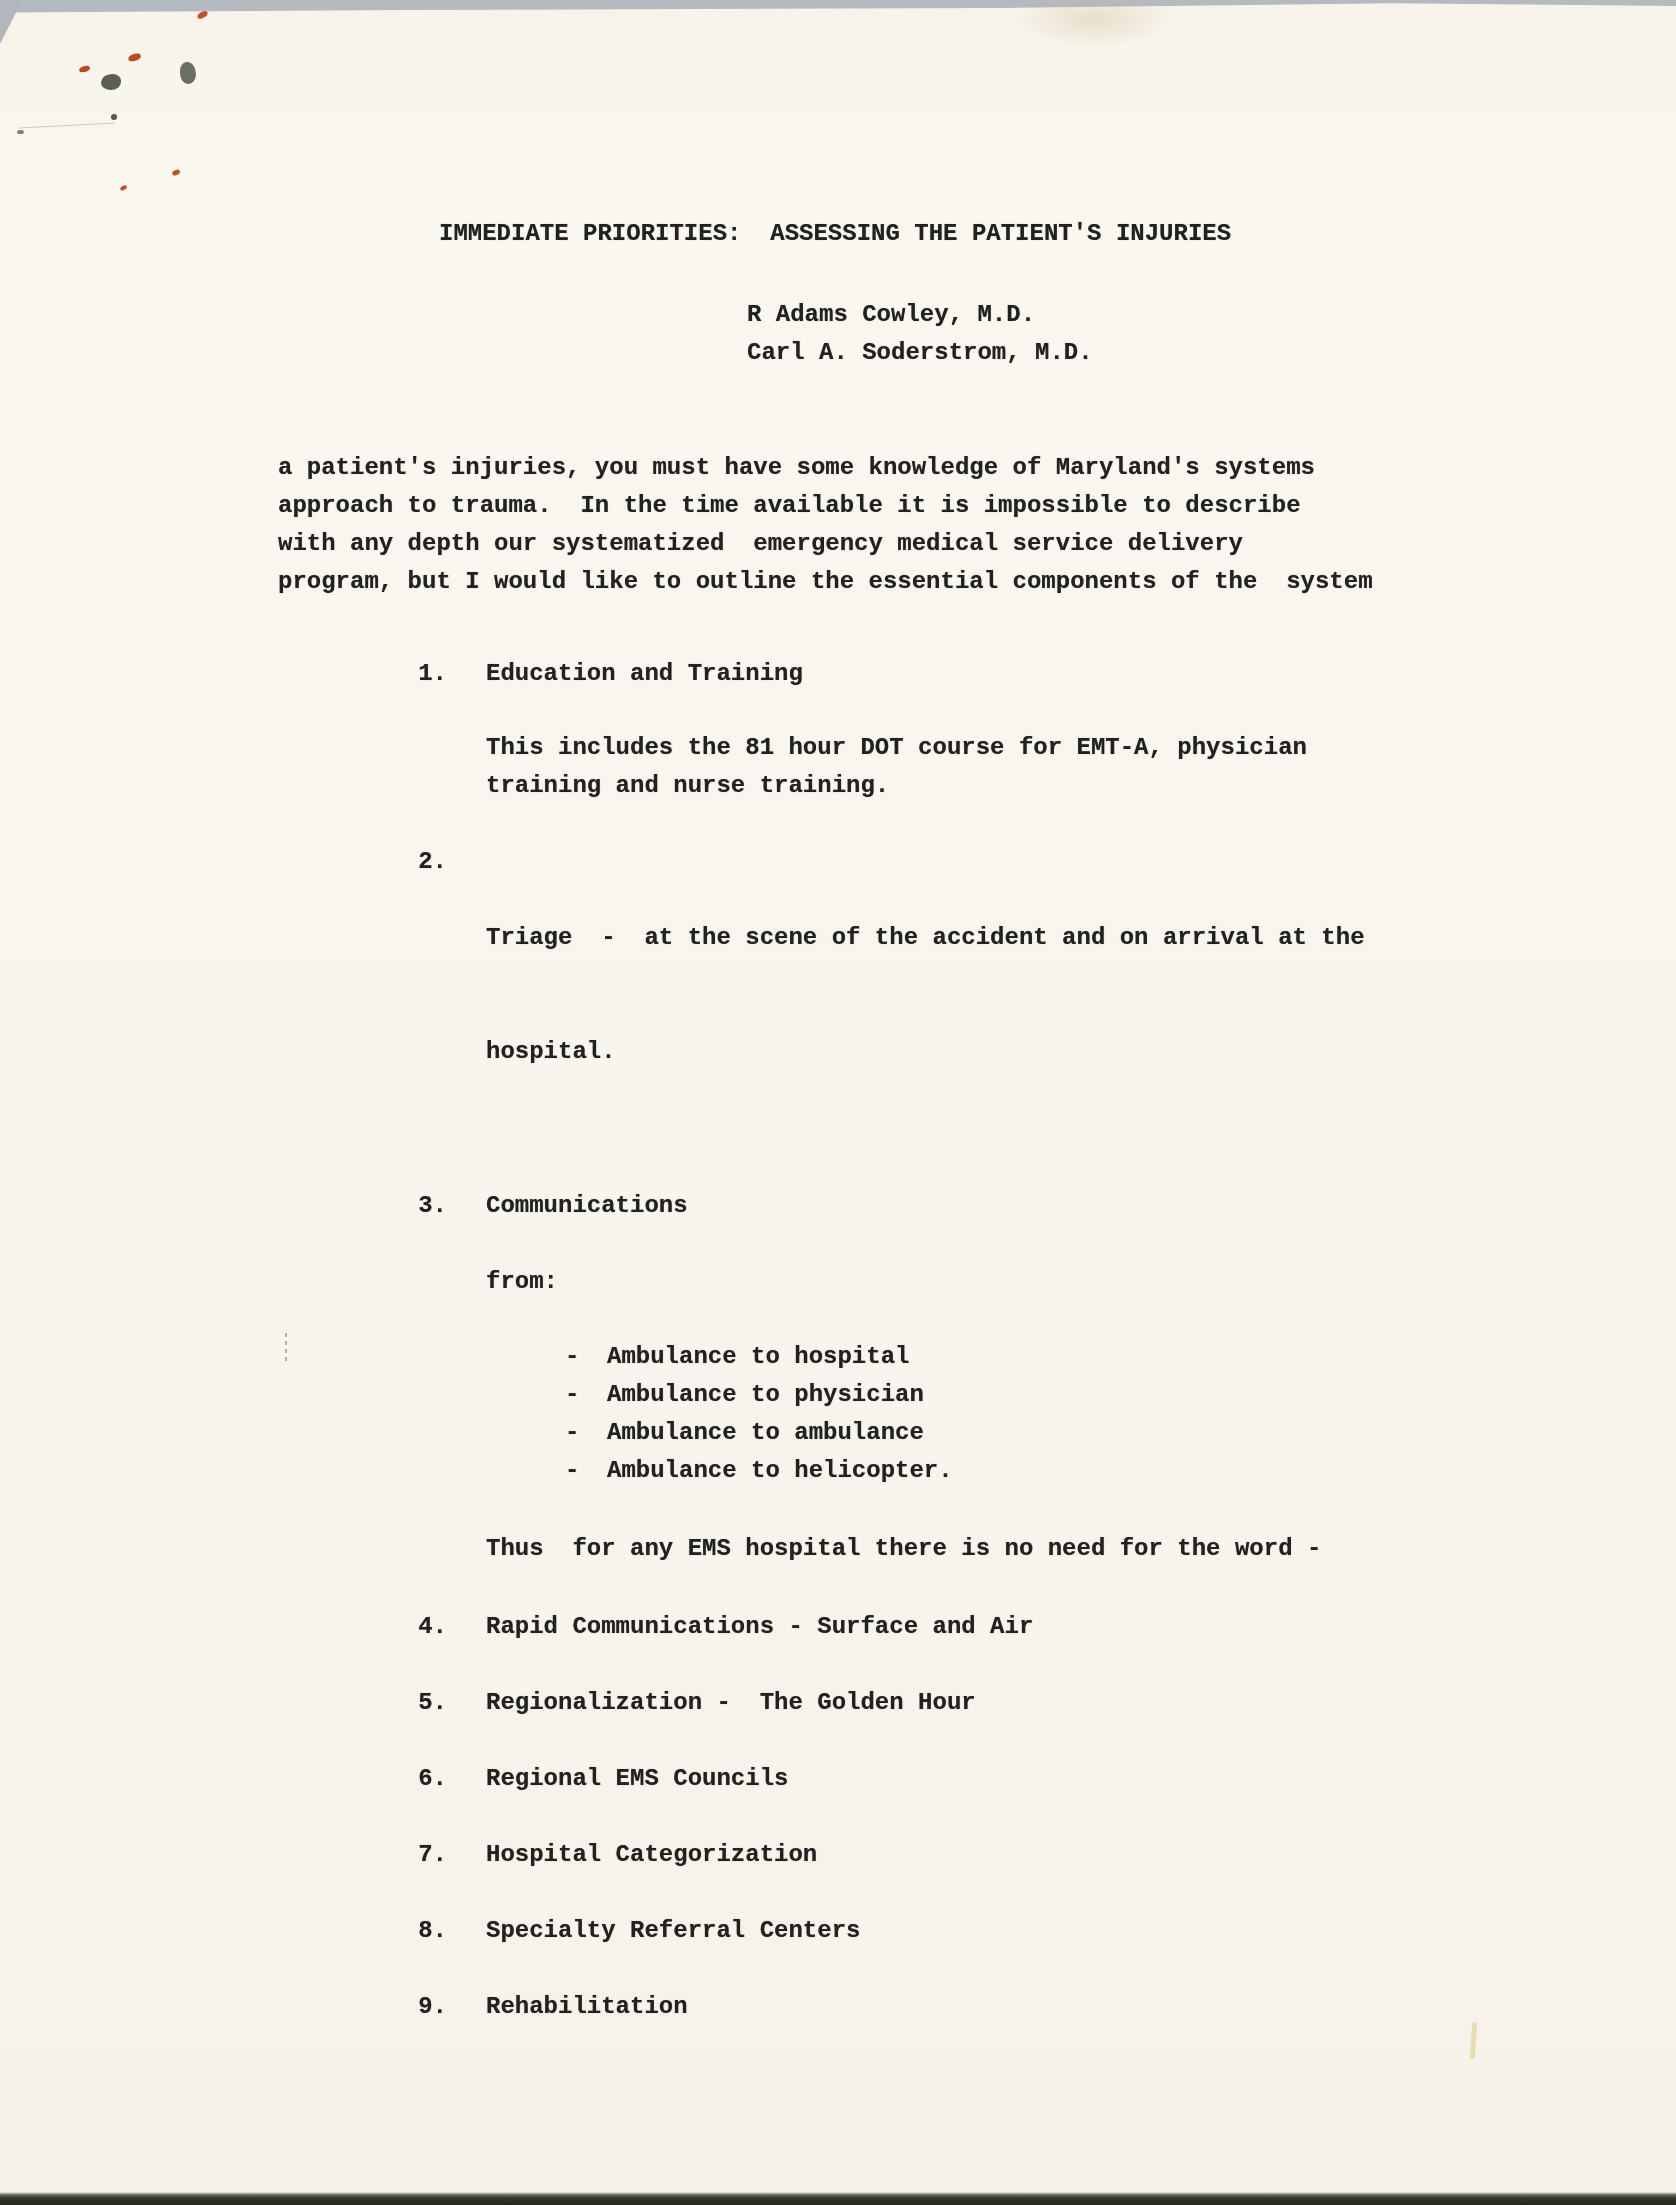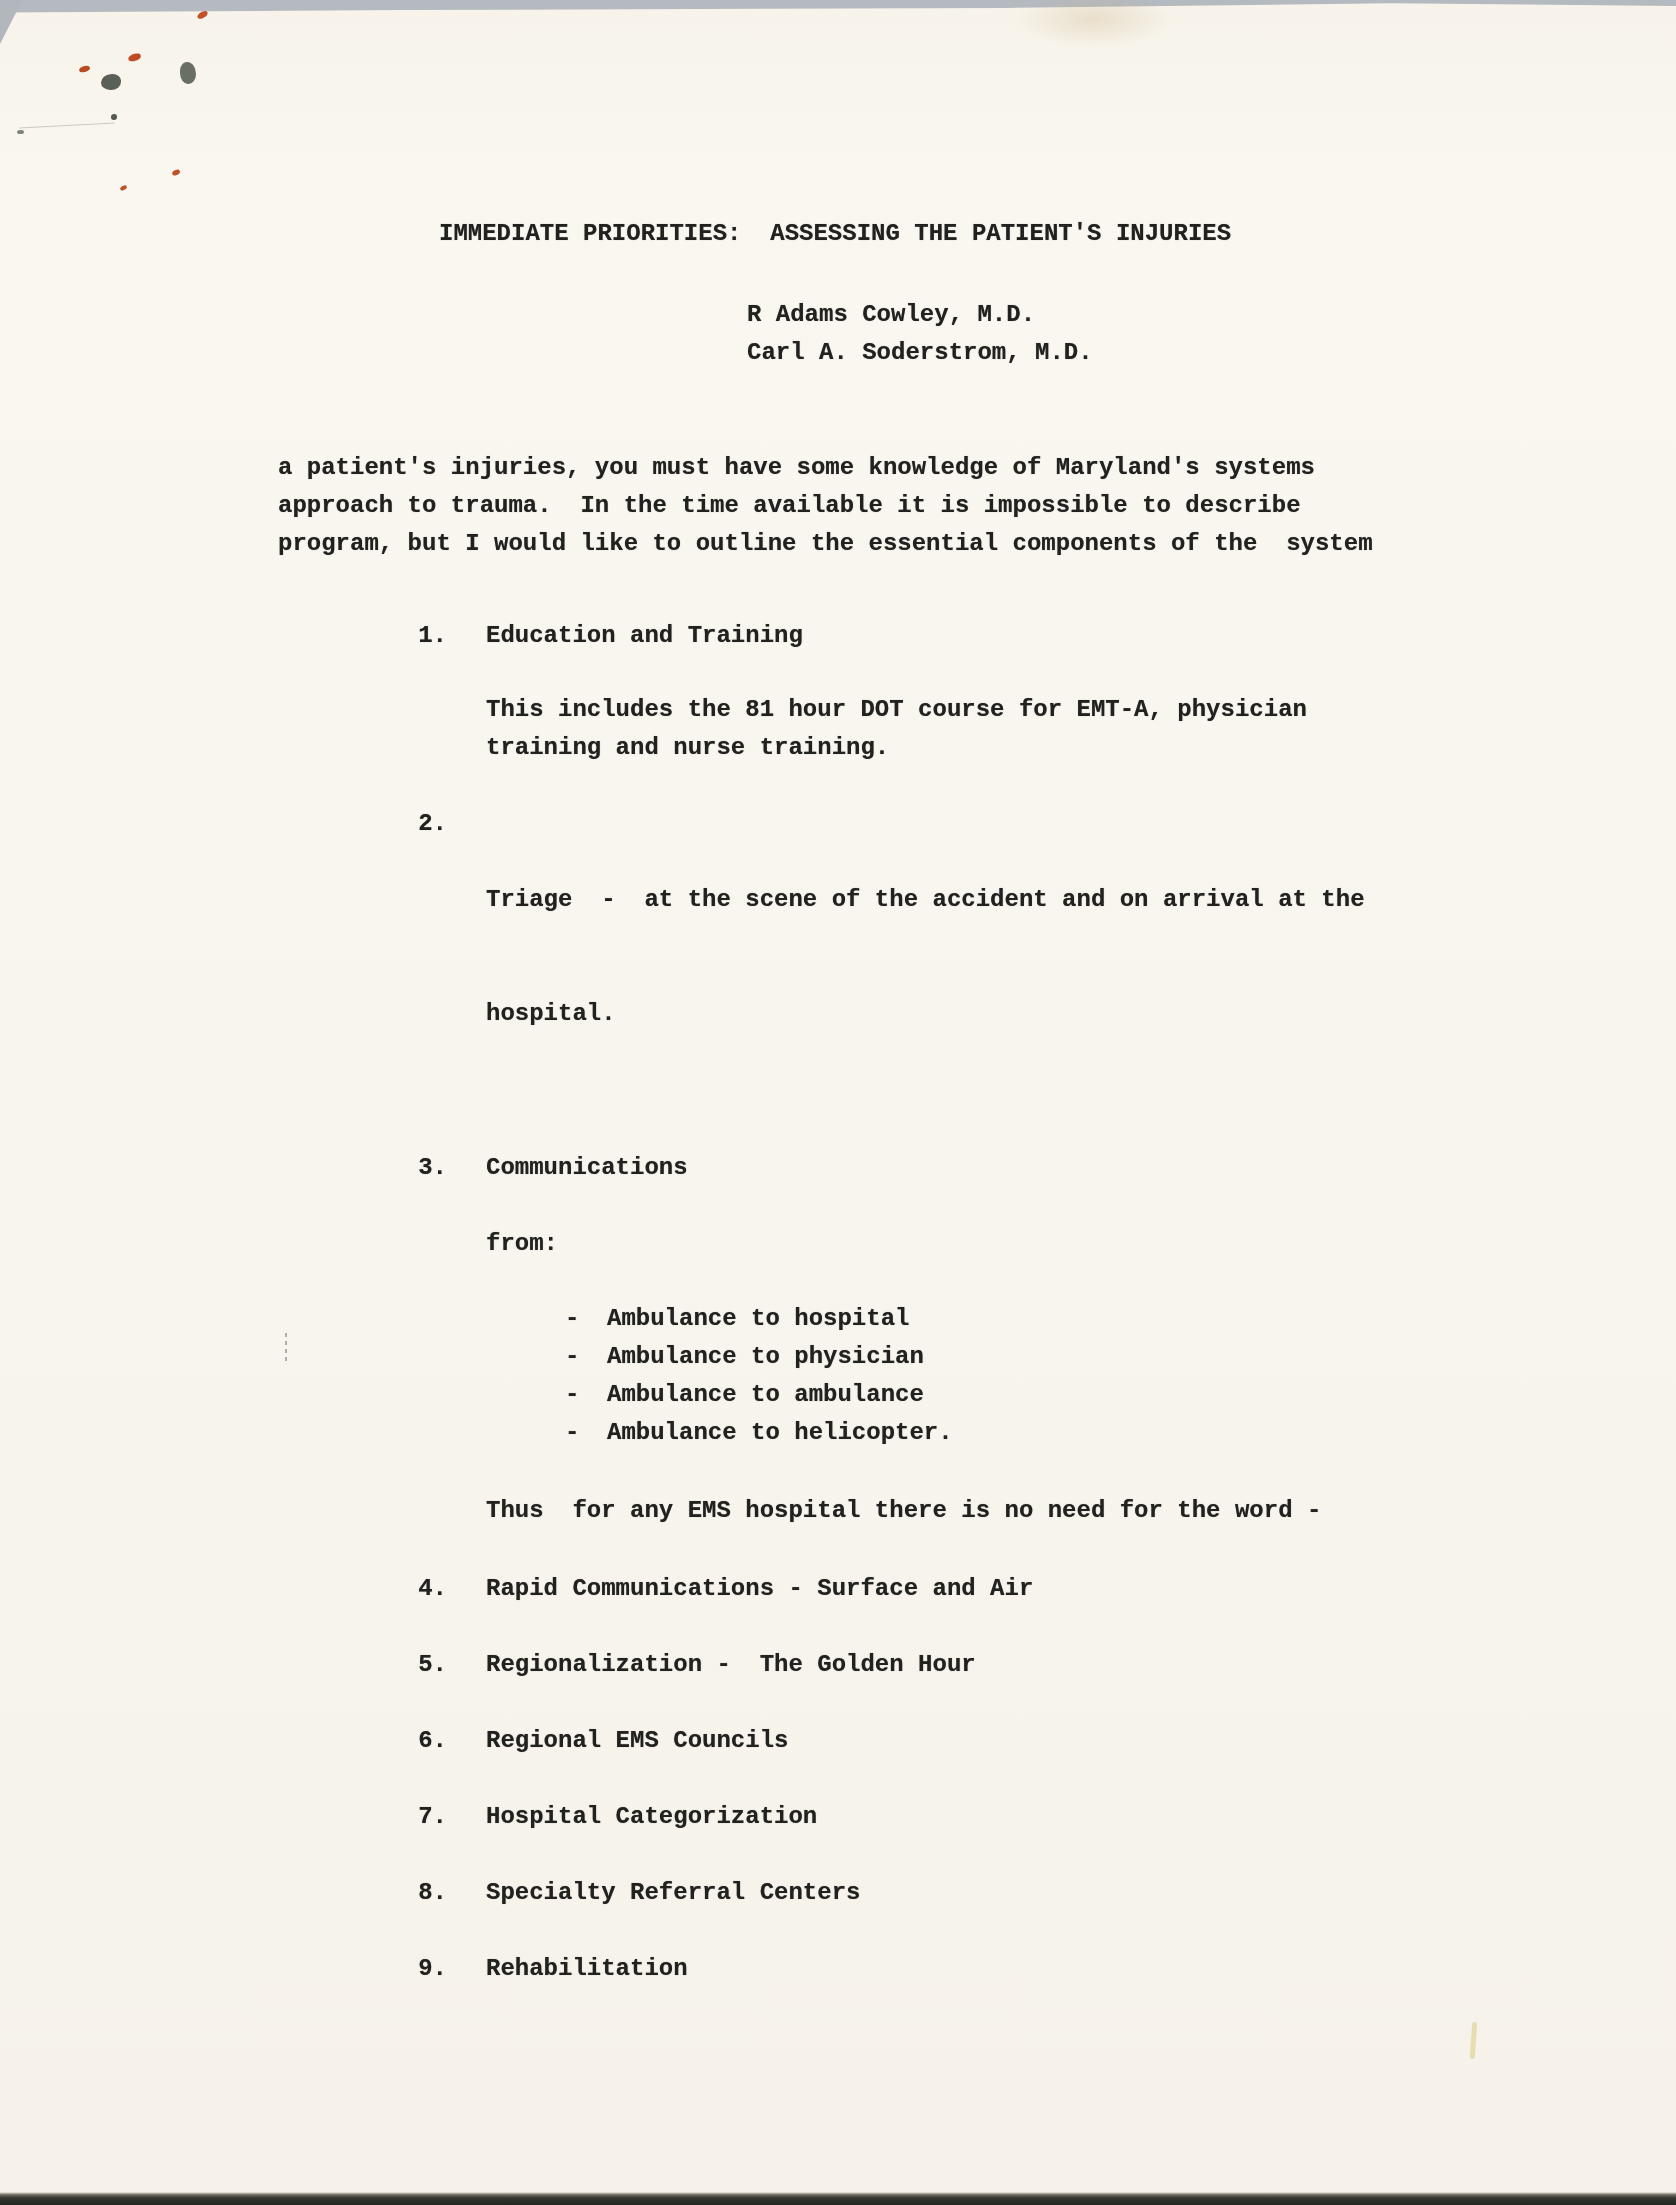--- a/index.html
+++ b/index.html
@@ -93,20 +93,21 @@
     <div class="t doc-title">IMMEDIATE PRIORITIES:  ASSESSING THE PATIENT'S INJURIES</div>
 
     <div class="authors">
       <div class="t">R Adams Cowley, M.D.</div>
       <div class="t">Carl A. Soderstrom, M.D.</div>
     </div>
 
     <div class="intro">
       <div class="t">a patient's injuries, you must have some knowledge of Maryland's systems</div>
       <div class="t">approach to trauma.  In the time available it is impossible to describe</div>
+      <div class="t">with any depth our systematized  emergency medical service delivery</div>
       <div class="t">program, but I would like to outline the essential components of the  system</div>
     </div>
 
     <div class="item mt-item1">
       <span class="t num">1.</span>
       <span class="t">Education and Training</span>
     </div>
     <div class="desc mt-desc1">
       <div class="t">This includes the 81 hour DOT course for EMT-A, physician</div>
       <div class="t">training and nurse training.</div>

